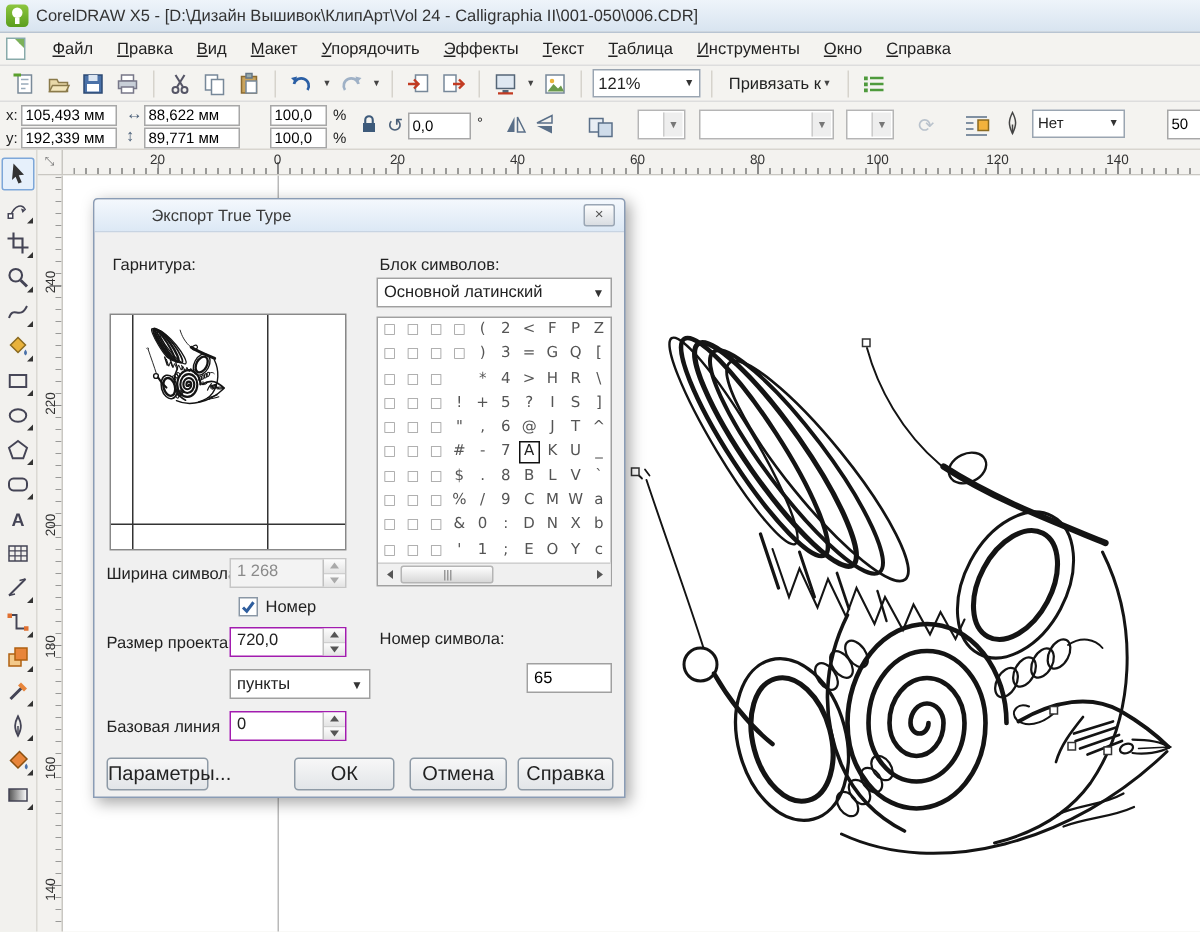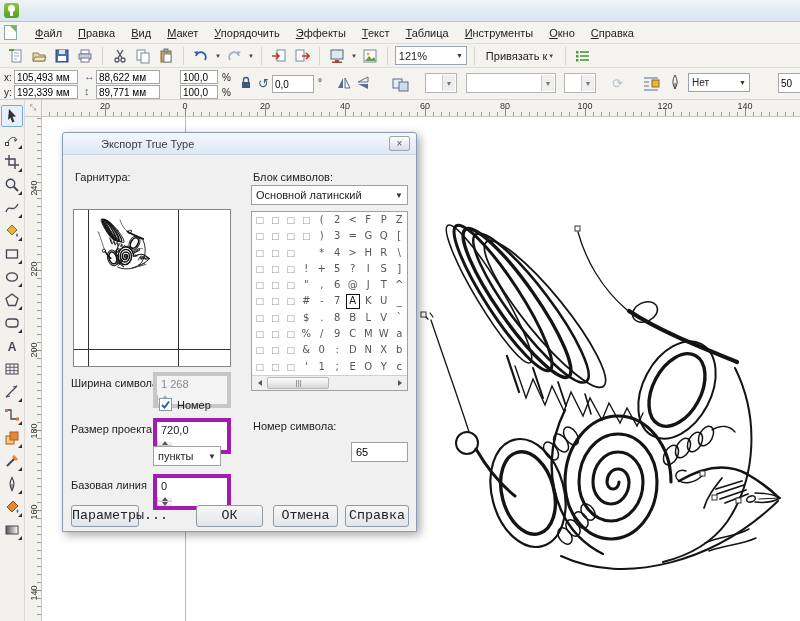--- a/index.html
+++ b/index.html
@@ -79,21 +79,21 @@
     border-radius:3px 3px 0 0; display:flex; align-items:center; padding:0 6px; color:#3a3a3a; }
   .dlg-title .t { flex:1;margin-left:32px; }
   .dlg-close { width:21px; height:15px; border:1px solid #9aa6b4; border-radius:2px;
     background:linear-gradient(#fdfdfd,#d9dde2); color:#555; font-size:10px; line-height:13px; text-align:center;}
   .dlabel { position:absolute; color:#222; }
   .dinput { position:absolute; background:#fff; border:1px solid #a0a0a0; height:20px; padding:0 4px;
     font-size:11px; font-family:"Liberation Sans",sans-serif;margin-top:28px; }
   .dcombo { position:absolute; background:#fff; border:1px solid #a0a0a0; height:20px;
     display:flex; align-items:center; padding:0 4px; justify-content:space-between;}
   .dcombo .arr { font-size:8px; color:#333; }
-  .spinner { position:absolute; height:36px; border:4px solid #a21caf; background:#fff; display:flex;flex-direction:column; }
+  .spinner { position:absolute; height:20px; border:1px solid #a21caf; background:#fff; display:flex; }
   .spinner.dis { background:#f3f3f3; color:#8a8a8a; border-color:#c6c6c6;}
   .spinner .val { flex:1; padding:2px 4px; }
   .spinbtns { width:15px; border-left:1px solid #c0c0c0; display:flex; flex-direction:column; }
   .spinbtns div { flex:1; background:linear-gradient(#fcfcfc,#e4e4e4); display:flex; align-items:center; justify-content:center;}
   .spinbtns div:first-child{ border-bottom:1px solid #cfcfcf;}
   .tri-up { border-left:3px solid transparent; border-right:3px solid transparent; border-bottom:4px solid #555;}
   .tri-dn { border-left:3px solid transparent; border-right:3px solid transparent; border-top:4px solid #555;}
   .preview { position:absolute; left:10px; top:76px; width:158px; height:158px; background:#fff; border:1px solid #888;}
   .preview .vl { position:absolute; top:0; width:1px; height:100%; background:#333; }
   .preview .bl { position:absolute; left:0; top:139px; width:100%; height:1px; background:#333; }
@@ -104,28 +104,29 @@
   .cg-cell.box { color:#999; font-size:9px; }
   .cg-cell.sel { outline:1px solid #111; outline-offset:-2px; color:#222;}
   .cg-scroll { position:absolute; left:0; bottom:0; width:155px; height:15px; background:#f0f0f0; border-top:1px solid #d0d0d0; display:flex;}
   .cg-scroll .sbtn { width:15px; background:#f0f0f0; display:flex; align-items:center; justify-content:center;}
   .tri-l { border-top:3px solid transparent; border-bottom:3px solid transparent; border-right:4px solid #555;}
   .tri-r { border-top:3px solid transparent; border-bottom:3px solid transparent; border-left:4px solid #555;}
   .sthumb { width:62px; background:linear-gradient(#fdfdfd,#d8d8d8); border:1px solid #b5b5b5; border-radius:2px;
     display:flex; align-items:center; justify-content:center; gap:1px;}
   .sthumb i { width:1px; height:7px; background:#999; }
   .dbtn { position:absolute; height:22px; border:1px solid #8e9aa6; border-radius:3px;
-    background:linear-gradient(#f7f7f7,#e2e5e8); text-align:center; line-height:20px; color:#222;font-family:Liberation Mono, monospace; }
+    background:linear-gradient(#f7f7f7,#e2e5e8); text-align:center; line-height:20px; color:#222; }
   svg text { font-family:"Liberation Sans",sans-serif; }
 </style>
 </head>
 <body>
 
 <div class="titlebar">
   <span class="appicon"></span>
+  <span class="ttl">CorelDRAW X5 - [D:\Дизайн Вышивок\КлипАрт\Vol 24 - Calligraphia II\001-050\006.CDR]</span>
 </div>
 
 <div class="menubar">
   <span class="docicon"></span>
   <span id="menu-items" style="display:flex">
       <span class="menu-item"><u>Ф</u>айл</span>
       <span class="menu-item"><u>П</u>равка</span>
       <span class="menu-item"><u>В</u>ид</span>
       <span class="menu-item"><u>М</u>акет</span>
       <span class="menu-item"><u>У</u>порядочить</span>
@@ -663,21 +664,21 @@
     <span class="spinbtns">
         <div>
           <i class="tri-up"></i>
         </div>
         <div>
           <i class="tri-dn"></i>
         </div>
       </span>
   </div>
 
-  <div class="dcombo" style="left:90px;top:313px;width:68px">
+  <div class="dcombo" style="left:90px;top:313px;width:94px">
     <span>пункты</span>
     <span class="arr">▼</span>
   </div>
 
   <span class="dlabel" style="left:8px;top:346px">Базовая линия</span>
   <div class="spinner" style="left:90px;top:341px;width:78px">
     <span class="val">0</span>
     <span class="spinbtns">
         <div>
           <i class="tri-up"></i>

